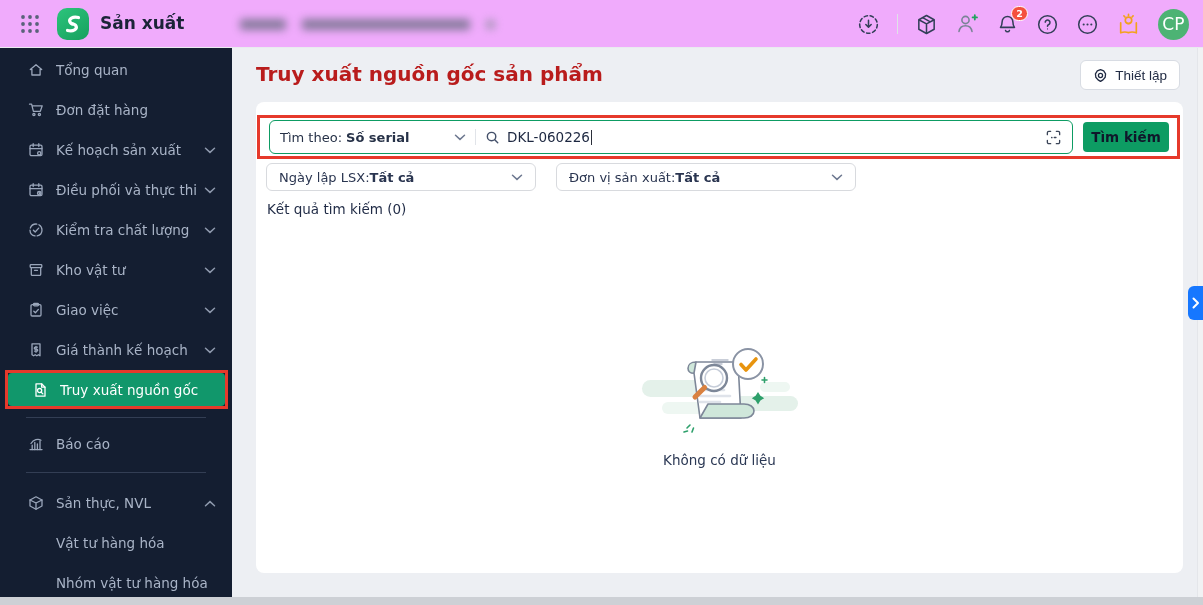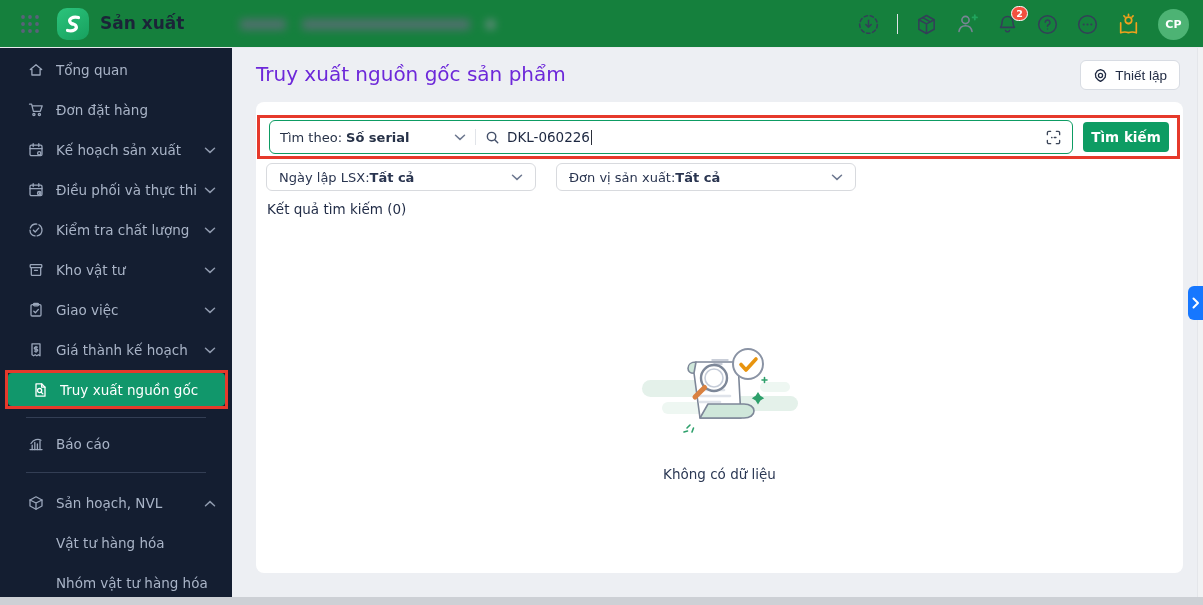--- a/index.html
+++ b/index.html
@@ -5,87 +5,87 @@
   * { box-sizing: border-box; margin: 0; padding: 0; }
   html,body { width:1203px; height:605px; }
   body {
     position:relative; overflow:hidden;
     font-family:"DejaVu Sans","Liberation Sans",sans-serif;
     background:#edeff3; color:#1f2a45;
   }
   svg { display:block; }
 
   
-  .topbar { position:absolute; top:0; left:0; width:1203px; height:48px; background:#15803d;
+  .topbar { position:absolute; top:0; left:0; width:1203px; height:48px; background:#f0abfc;
             border-bottom:1px solid #e9ebef; z-index:5; }
   .grid-menu { position:absolute; left:18px; top:12px; width:24px; height:24px; cursor:pointer; }
   .logo { position:absolute; left:57px; top:8px; width:32px; height:32px; border-radius:10px;
           background:linear-gradient(145deg,#2cc47c,#17a05e); display:flex; align-items:center; justify-content:center; }
   .app-title { position:absolute; left:100px; top:13px; font-size:17px; font-weight:700; color:#1b2438; }
   .blur-tab { position:absolute; left:240px; top:15px; width:262px; height:18px; display:flex; gap:16px;
               align-items:center; filter:blur(4px); opacity:.75; }
   .blur-tab .b1 { width:46px; height:11px; background:#646b7d; border-radius:2px; }
   .blur-tab .b2 { width:168px; height:11px; background:#646b7d; border-radius:2px; }
   .blur-tab .b3 { width:9px; height:9px; background:#8a8f9c; border-radius:2px; }
   .tb-right { position:absolute; right:14px; top:0; height:48px; display:flex; align-items:center; gap:17px; }
   .tb-ic { color:#333f58; cursor:pointer; position:relative; display:flex; }
   .tb-divider { width:1px; height:20px; background:#dfe2e7; }
   .badge { position:absolute; top:-7px; right:-9px; min-width:17px; height:15px; background:#f4503f;
            color:#fff; font-size:9.5px; font-weight:700; border-radius:8px; display:flex; align-items:center;
            justify-content:center; padding:0 4px; border:1.5px solid #fff; }
-  .avatar { width:31px; height:31px; border-radius:50%; background:#4db374; color:#fff; font-size:11px;
-            font-weight:700; display:flex; align-items:center; justify-content:center; cursor:pointer; letter-spacing:.3px; }
+  .avatar { width:31px; height:31px; border-radius:50%; background:#4db374; color:#fff; font-size:17px;
+            font-weight:400; display:flex; align-items:center; justify-content:center; cursor:pointer; letter-spacing:.3px; }
 
   
   .sidebar { position:absolute; top:48px; left:0; width:232px; height:557px; background:#141e31;
              color:#a9b4c7; overflow:hidden; padding-top:2px; z-index:4; }
   .sb-item { height:40px; display:flex; align-items:center; padding:0 16px 0 28px; font-size:13.5px;
              cursor:pointer; white-space:nowrap; }
   .sb-ic { width:17px; height:17px; margin-right:11px; color:#9aa6ba; flex:none; display:flex; align-items:center; }
   .sb-lb { flex:1; overflow:hidden; }
   .sb-ch { color:#8e99ad; flex:none; display:flex; }
   .active-wrap { margin:0 4px 0 5px; border:3px solid #e6392b; }
   .sb-item.active { background:#11976b; color:#fff; height:33px; border-radius:4px; padding-left:24px; }
   .sb-item.active .sb-ic { color:#fff; }
   .sb-div { height:1px; background:#333e54; margin:8px 26px 0 26px; }
   .sb-item.sub { padding-left:56px; }
 
   
   .main { position:absolute; left:232px; top:48px; width:971px; height:557px; }
-  .page-title { position:absolute; left:24px; top:14px; font-size:20px; font-weight:400; color:#6d28d9; }
+  .page-title { position:absolute; left:24px; top:14px; font-size:20px; font-weight:700; color:#b91c1c; }
   .settings-btn { position:absolute; right:23px; top:12px; height:30px; padding:0 12px; background:#fff;
                   border:1px solid #d8dce3; border-radius:6px; display:flex; align-items:center; gap:7px;
                   font-size:13.5px; color:#222c44; cursor:pointer; }
   .card { position:absolute; left:24px; top:54px; width:927px; height:471px; background:#fff; border-radius:8px; }
 
   .search-row { position:absolute; left:1px; top:13px; width:923px; height:44px; border:3px solid #e6392b;
                 display:flex; align-items:center; padding:0 8px 0 9px; gap:10px; }
   .search-box { flex:1; height:30px; border:1.5px solid #0d9c63; border-radius:6px; background:#fff;
                 display:flex; align-items:center; padding:16px 10px; cursor:text; }
   .search-type { width:186px; display:flex; align-items:center; font-size:13px; color:#273248; cursor:pointer; }
   .search-type .val { font-weight:600; margin-left:4px; }
   .search-type .sb-ch { margin-left:auto; color:#6d7890; }
   .in-divider { width:1px; height:16px; background:#e1e4e9; margin:0 9px; }
   .query { font-size:13.5px; color:#1c2740; margin-left:7px; }
   .caret { width:1px; height:15px; background:#2b2f3a; margin-left:1px; }
   .scan { margin-left:auto; color:#3b4558; cursor:pointer; display:flex; }
-  .search-btn { width:86px; height:30px; background:#0d9c63; color:#ffffff; border:none; border-radius:4px;
+  .search-btn { width:86px; height:30px; background:#0d9c63; color:#0f172a; border:none; border-radius:4px;
                 font-size:13.5px; font-weight:700; cursor:pointer; font-family:inherit; }
 
   .filter-row { position:absolute; left:10px; top:61px; display:flex; gap:20px; }
   .filter { height:28px; border:1px solid #d8dade; border-radius:6px; background:#fff; display:flex;
             align-items:center; padding:0 12px; font-size:13px; color:#2a3550; cursor:pointer; }
   .filter .val { font-weight:600; }
   .filter .sb-ch { margin-left:auto; color:#6d7890; }
   .f1 { width:270px; } .f2 { width:300px; }
 
   .results-label { position:absolute; left:11px; top:99px; font-size:13.5px; font-weight:500; color:#1f2a45; }
 
   .empty { position:absolute; left:0; width:100%; top:238px; text-align:center; }
-  .empty-text { margin-top:22px; font-size:13.5px; color:#2b3854; }
+  .empty-text { margin-top:8px; font-size:13.5px; color:#2b3854; }
 
   .panel-toggle { position:absolute; right:0; top:286px; width:15px; height:34px; background:#1677ff;
                   border-radius:6px 0 0 6px; color:#fff; display:flex; align-items:center; justify-content:center;
                   cursor:pointer; z-index:8; }
   .vscroll { position:absolute; right:0; top:48px; width:6px; height:557px; background:#f1f2f4;
              border-left:1px solid #e4e6ea; z-index:6; }
   .hscroll { position:absolute; left:0; bottom:0; width:1203px; height:8px; background:#cdd0d5; z-index:7; }
 </style>
 </head>
 <body>
@@ -317,21 +317,21 @@
 
   <div class="sb-div"></div>
 
   <div class="sb-item" style="margin-top:10px;">
     <span class="sb-ic">
       <svg viewBox="0 0 16 16" width="16" height="16" fill="none" stroke="currentColor" stroke-width="1.3" stroke-linecap="round" stroke-linejoin="round">
         <path d="M8 1.8 14 5v6l-6 3.2L2 11V5z"></path>
         <path d="M2 5l6 3 6-3M8 8v6.2"></path>
       </svg>
     </span>
-    <span class="sb-lb">Sản hoạch, NVL</span>
+    <span class="sb-lb">Sản thực, NVL</span>
     <span class="sb-ch">
       <svg viewBox="0 0 12 7" width="12" height="7" fill="none" stroke="currentColor" stroke-width="1.5" stroke-linecap="round">
           <path d="M1.5 5.7 6 1.6l4.5 4.1"></path>
         </svg>
     </span>
   </div>
 
   <div class="sb-item sub">
     <span class="sb-lb">Vật tư hàng hóa</span>
   </div>

